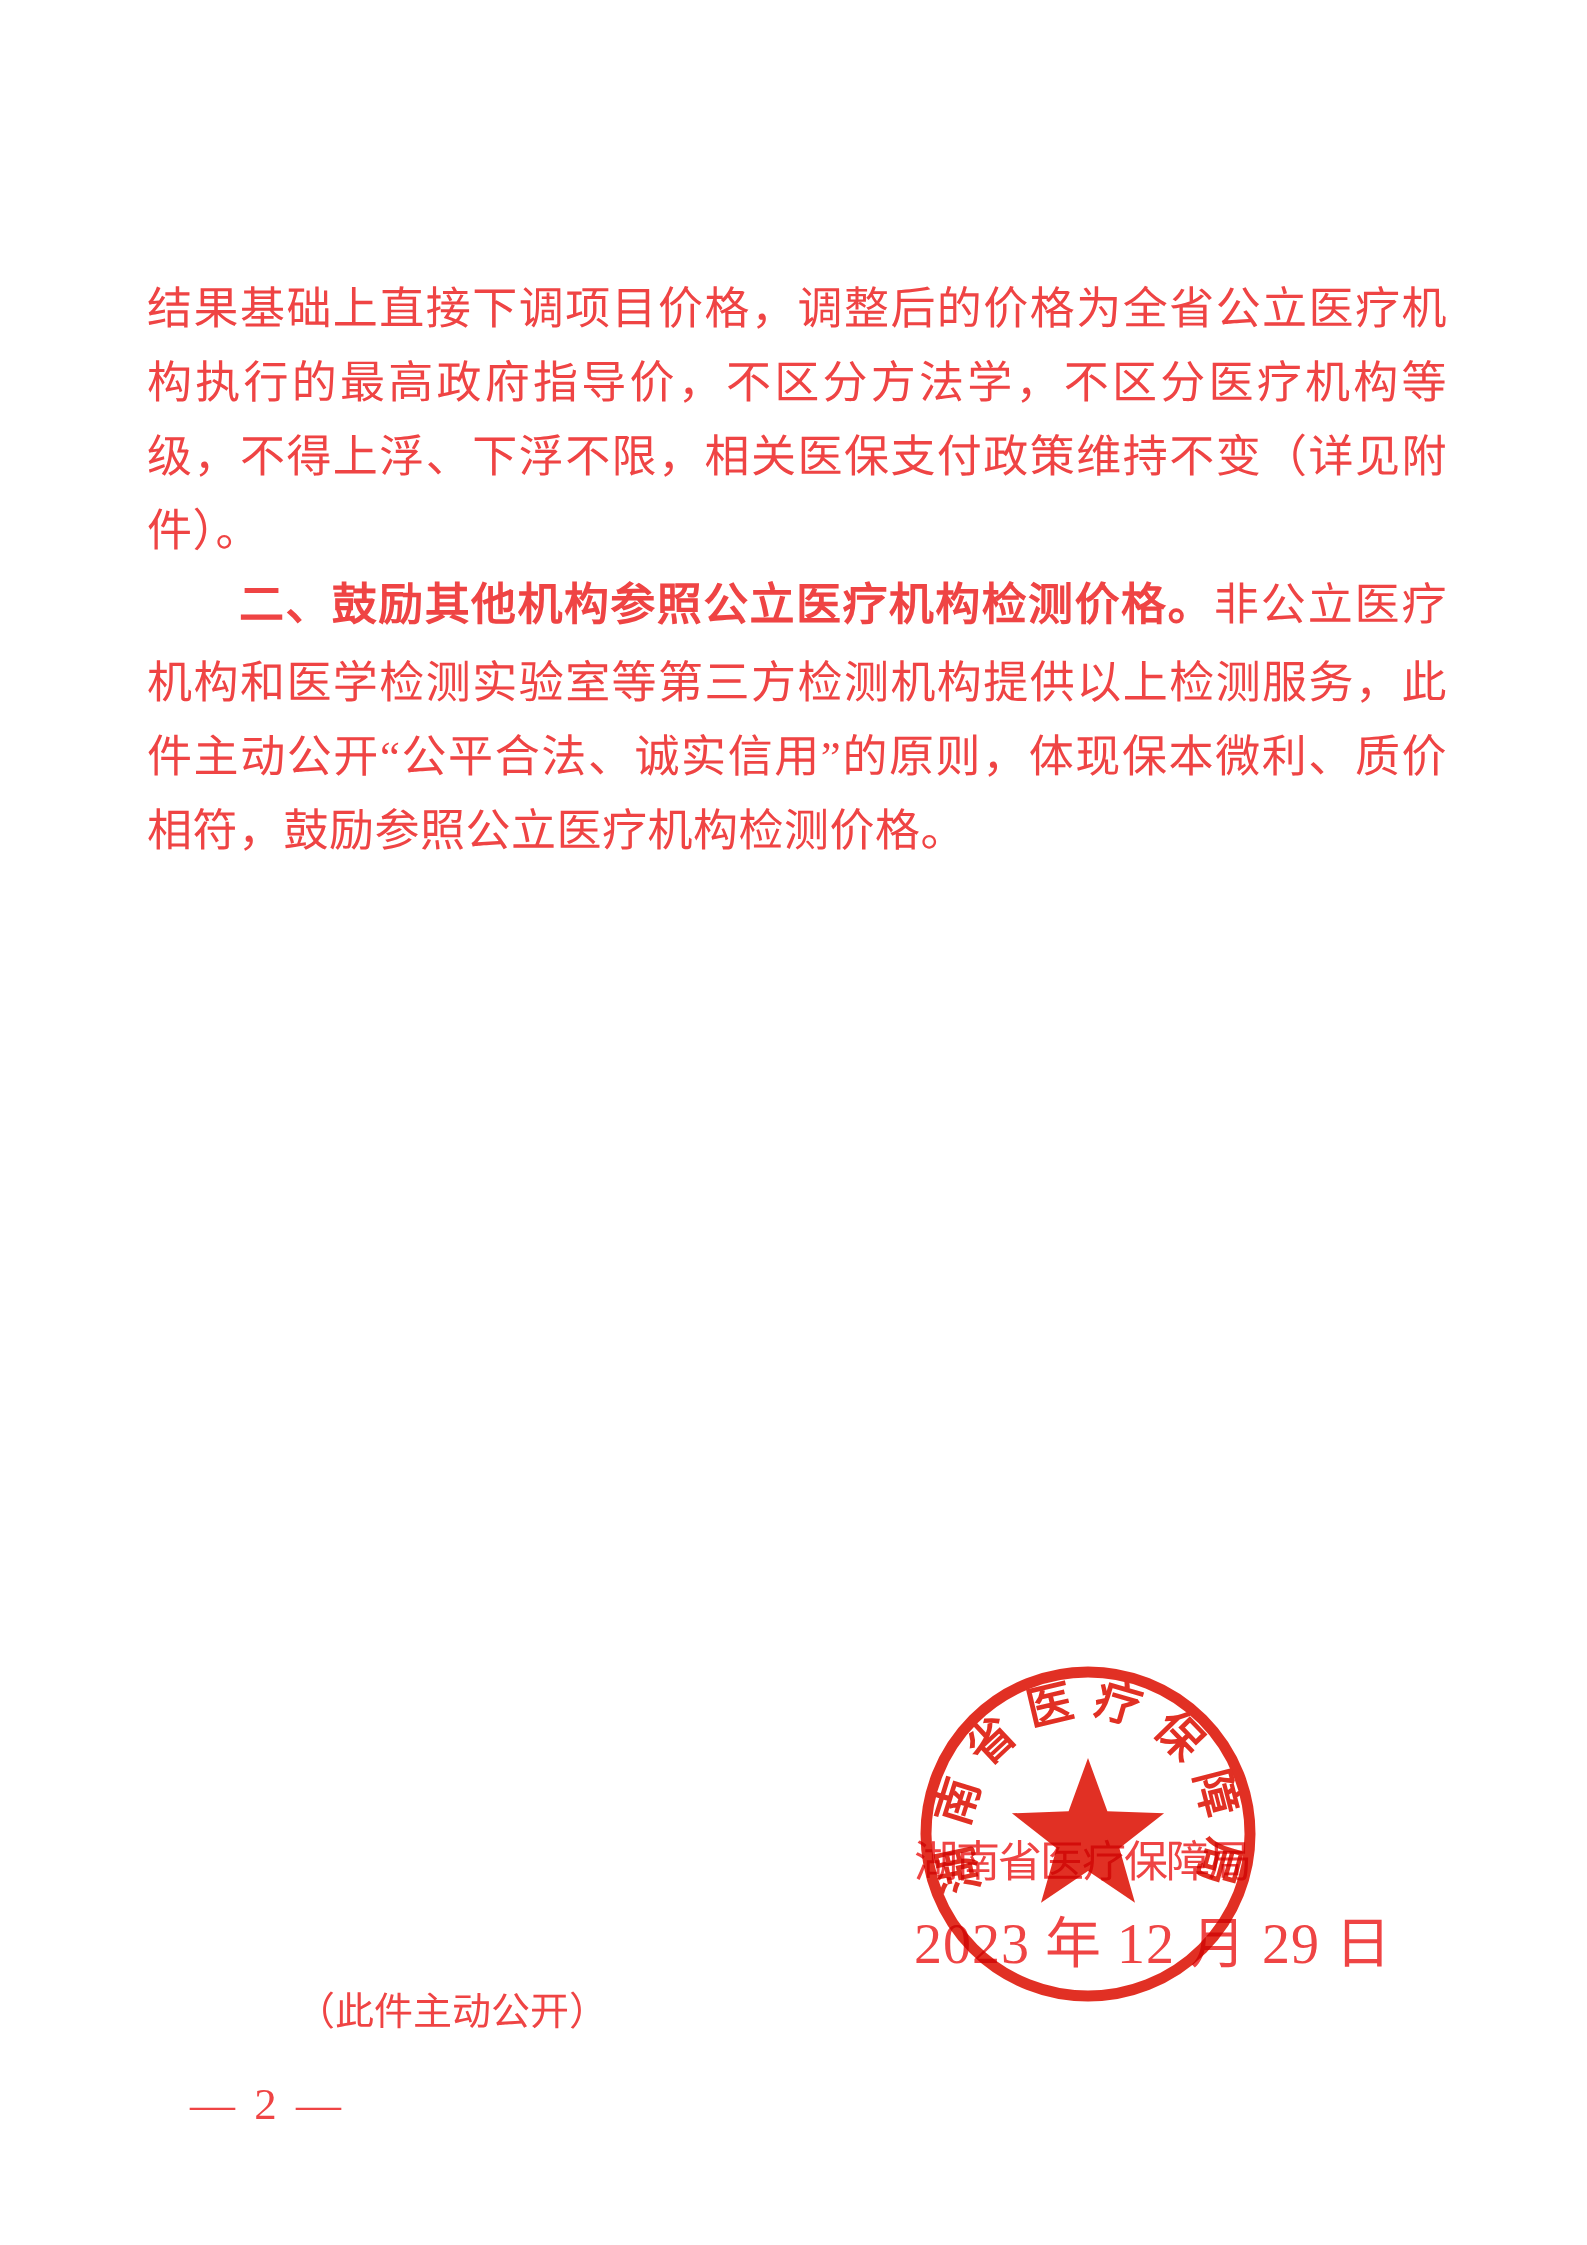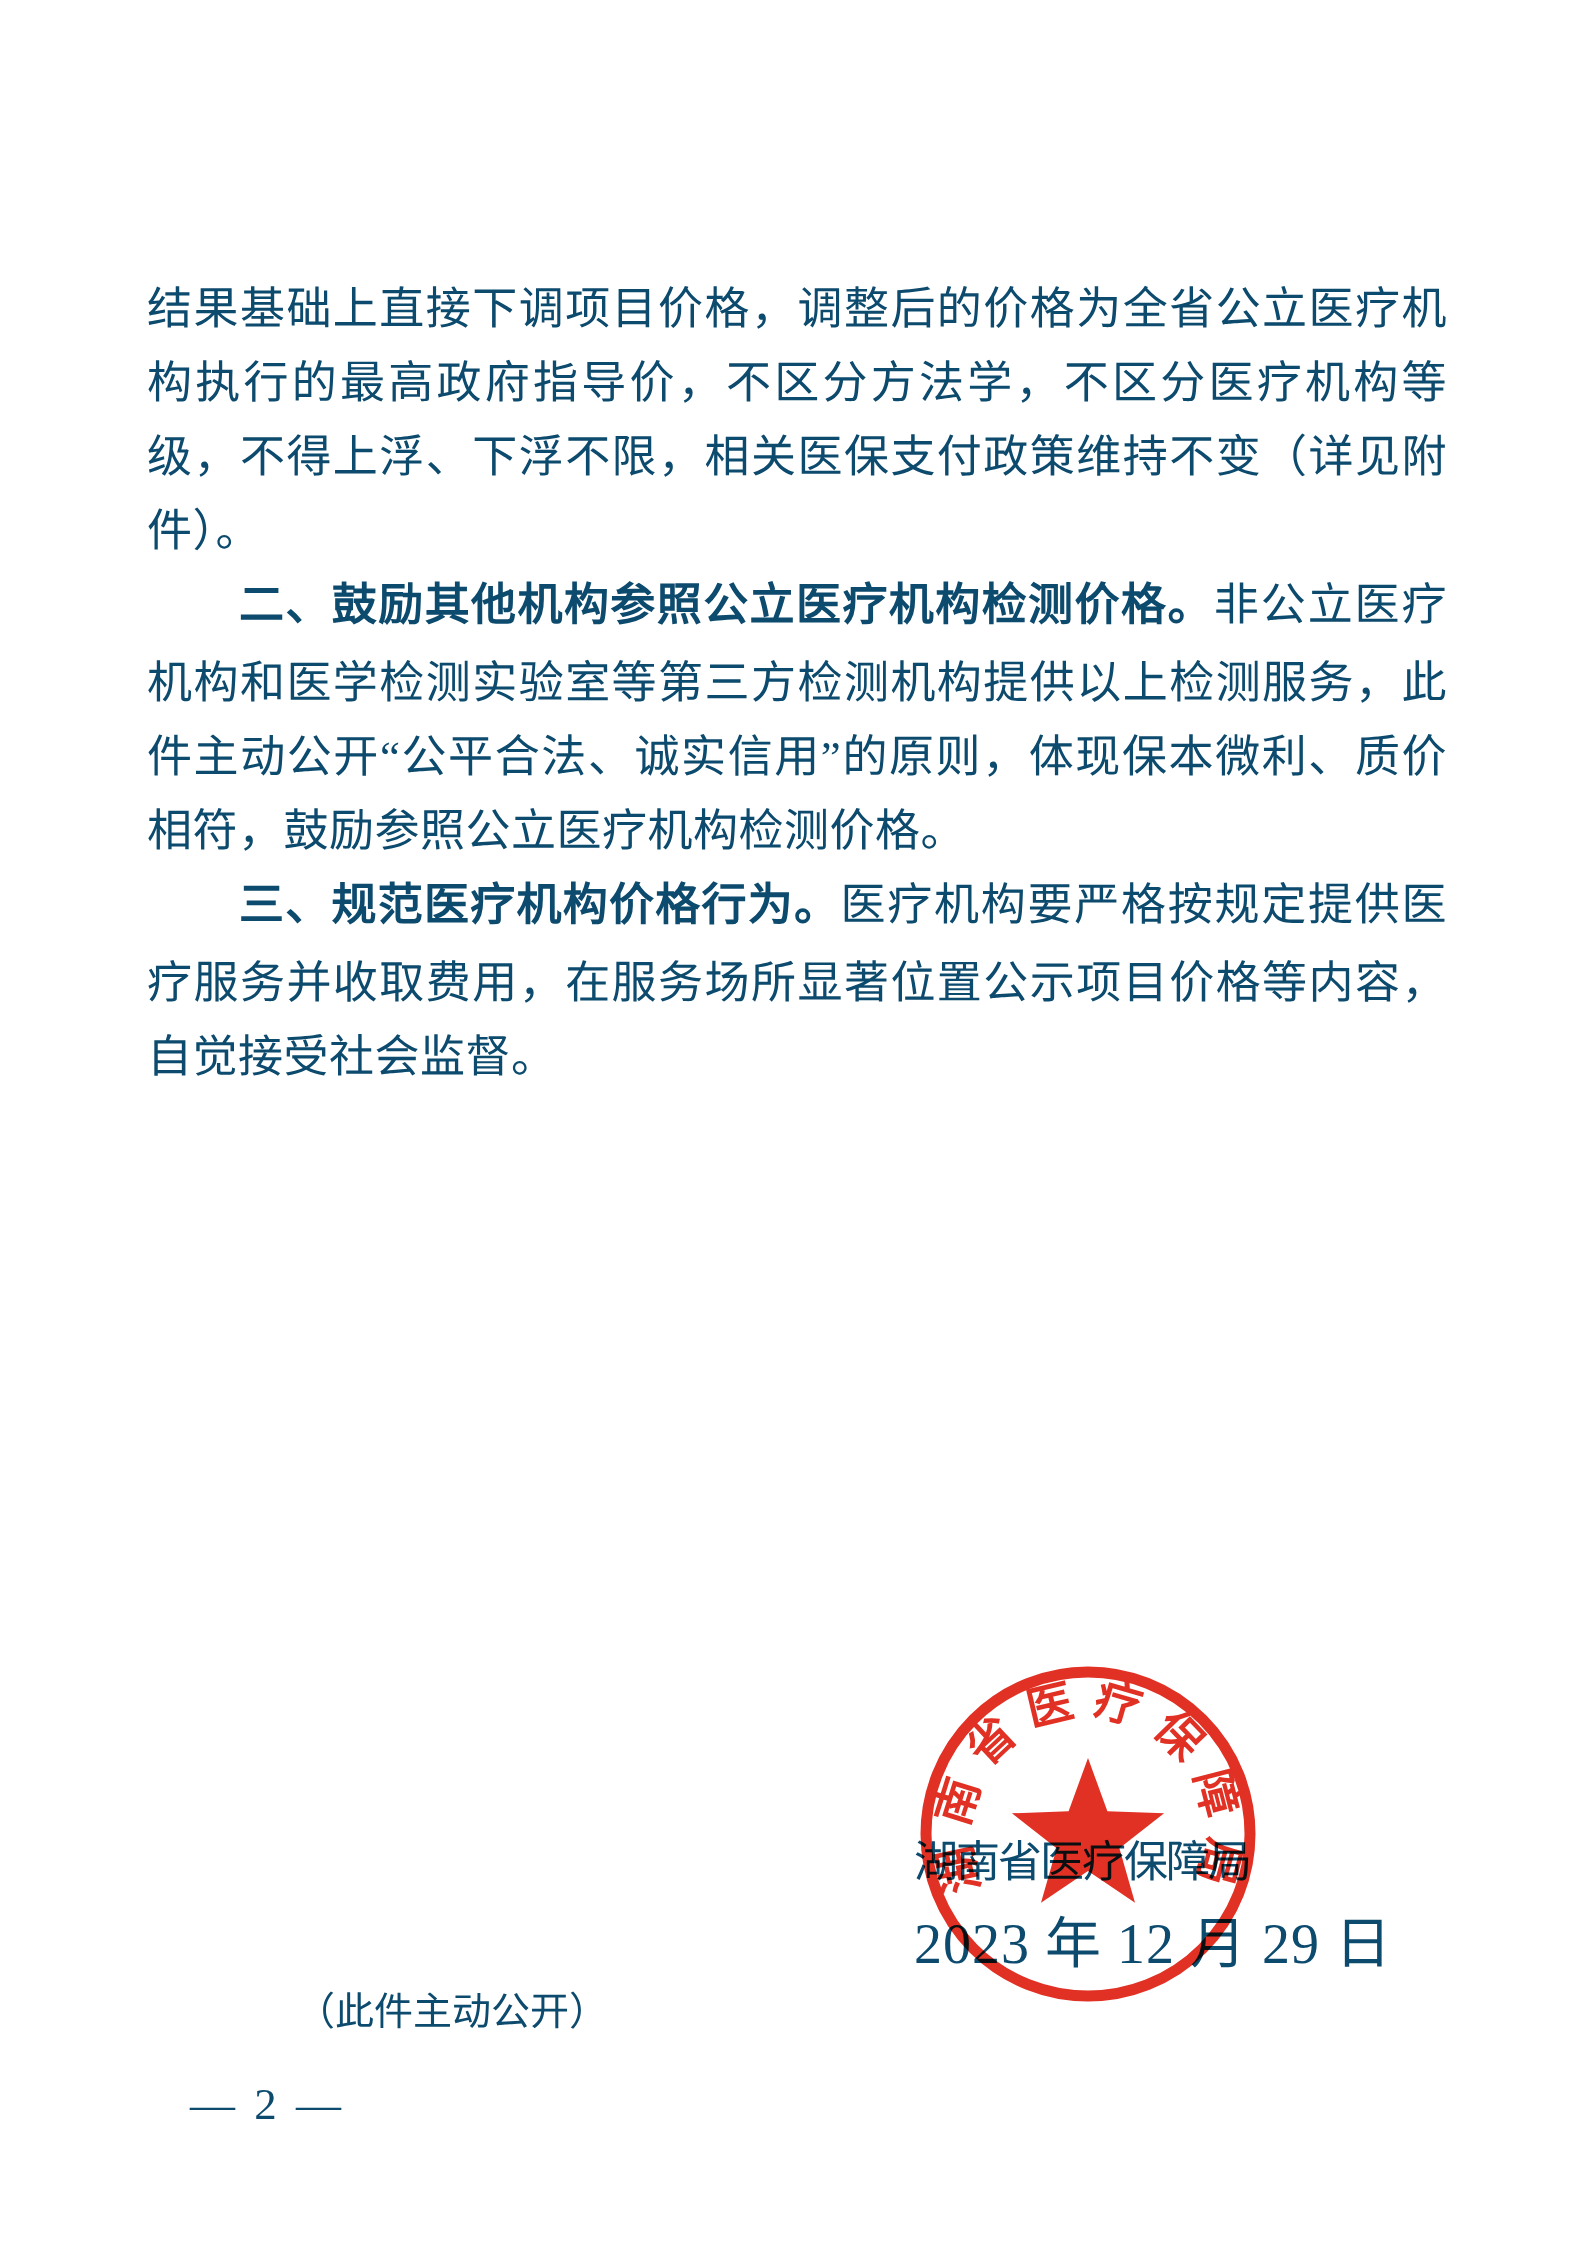--- a/index.html
+++ b/index.html
@@ -3,21 +3,21 @@
 <meta charset="utf-8">
 <style>
   html, body { margin: 0; padding: 0; background: #ffffff; }
   .page {
     position: relative;
     width: 1587px;
     height: 2245px;
     background: #ffffff;
     overflow: hidden;
     font-family: "Liberation Serif", serif;
-    color: #0c4a6e;
+    color: #ef4444;
   }
   .content {
     position: absolute;
     left: 147px;
     top: 272px;
     width: 1300px;
     font-size: 45px;
     line-height: 74px;
     text-align: justify;
     letter-spacing: 0.5px;
@@ -77,21 +77,20 @@
 </style>
 </head>
 <body>
 
 <div class="page">
 
   <div class="content">
     <div>
         <p class="para"><span class="run">结果基础上直接下调项目价格，调整后的价格为全省公立医疗机构执行的最高政府指导价，不区分方法学，不区分医疗机构等级，不得上浮、下浮不限，相关医保支付政策维持不变（详见附件）。</span></p>
         <p class="para indent"><span class="run hei">二、鼓励其他机构参照公立医疗机构检测价格。</span><span class="run">非公立医疗机构和医学检测实验室等第三方检测机构提供以上检测服务，此件主动公开“公平合法、诚实信用”的原则，体现保本微利、质价相符，鼓励参照公立医疗机构检测价格。</span></p>
-        <p class="para indent"><span class="run hei">三、规范医疗机构价格行为。</span><span class="run">医疗机构要严格按规定提供医疗服务并收取费用，在服务场所显著位置公示项目价格等内容，自觉接受社会监督。</span></p>
       </div>
   </div>
 
   <svg class="seal" viewBox="0 0 340 340" xmlns="http://www.w3.org/2000/svg" aria-hidden="true">
     <circle cx="170" cy="170" r="162" fill="none" stroke-width="11" stroke="#e02417"></circle>
     <polygon points="170,94 189.4,147.3 246.1,149.3 201.4,184.2 217,238.7 170,207 123,238.7 138.6,184.2 93.9,149.3 150.6,147.3" fill="#e02417"></polygon>
     <path id="sealTextArc" d="M 67.8 229 A 118 118 0 1 1 272.2 229" fill="none"></path>
     <text fill="#e02417">
       <textPath href="#sealTextArc" startOffset="6">湖南省医疗保障局</textPath>
     </text>

